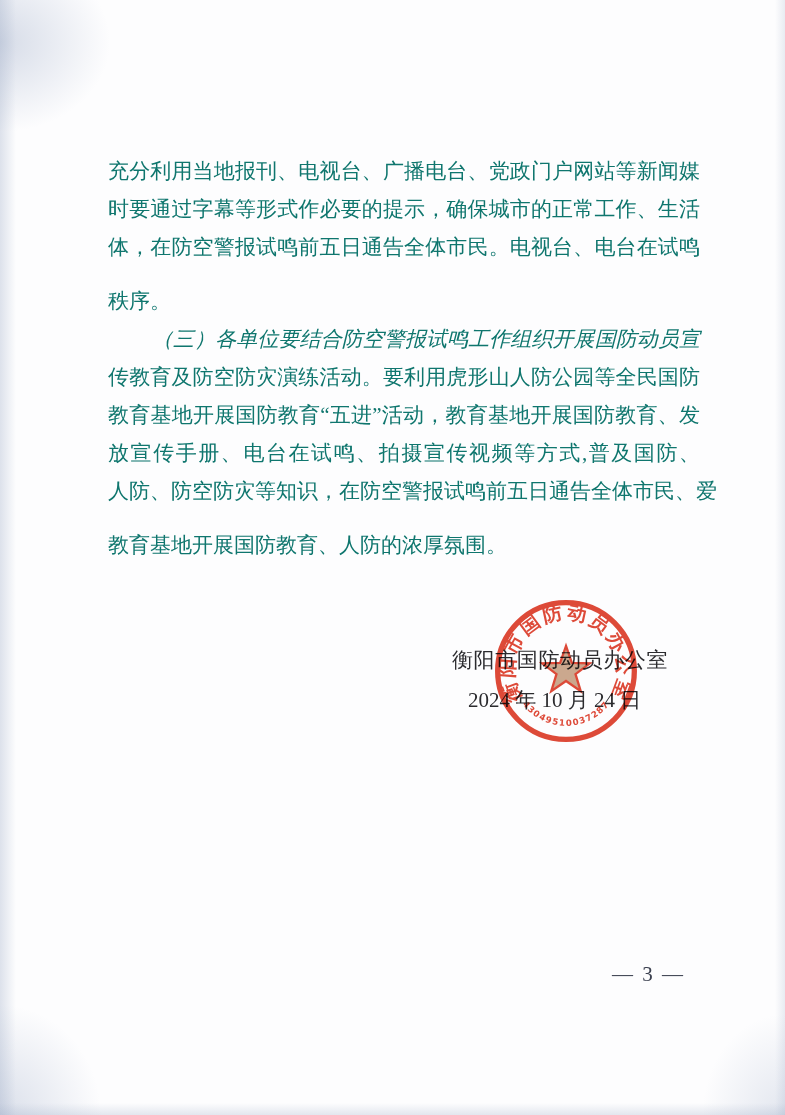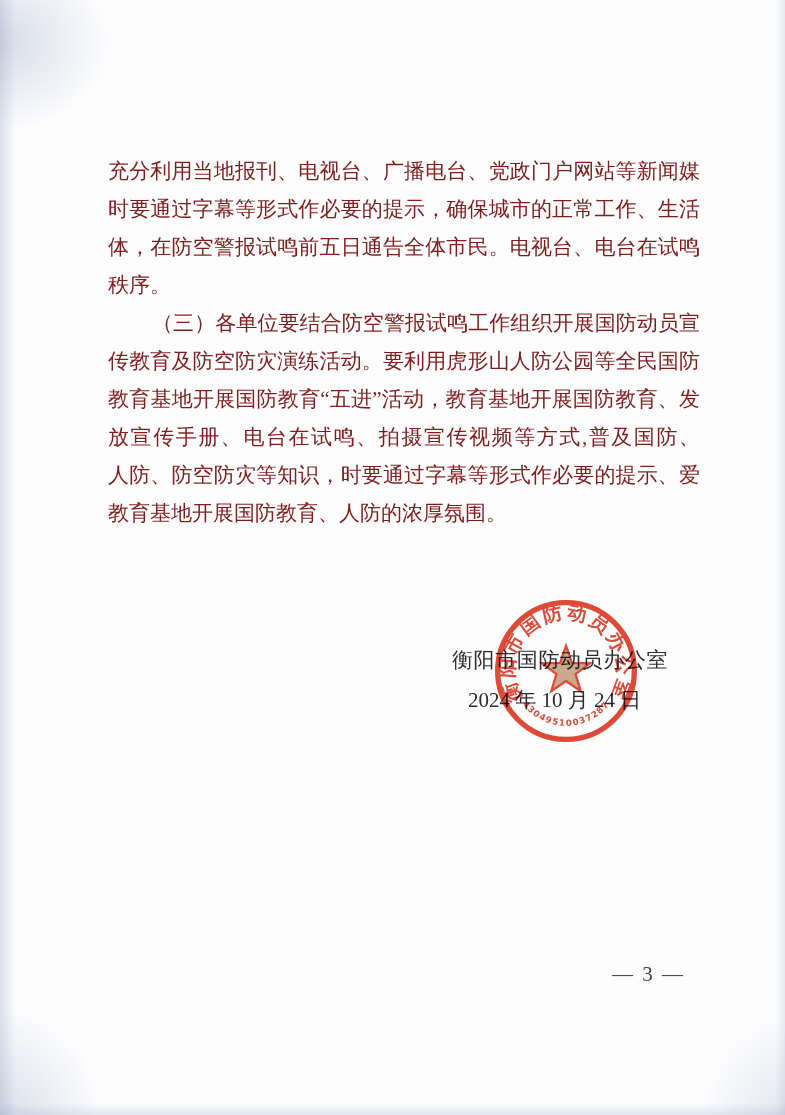--- a/index.html
+++ b/index.html
@@ -47,34 +47,35 @@
     pointer-events: none;
   }
 
   .text-block {
     position: absolute;
     left: 108px;
     top: 152px;
     width: 592px;
     font-size: 21px;
     line-height: 38px;
-    color: #7f1d1d;
+    color: #0f766e;
     letter-spacing: 0;
   }
   .line {
     width: 100%;
     box-sizing: border-box;
     text-align: justify;
     text-align-last: justify;
     white-space: nowrap;
   }
-  .line.indent { padding-left: 44px; }
+  .line.indent { padding-left: 44px; font-style: italic; }
   .line.last {
     text-align: center;
     text-align-last: left;
+    margin-top: 16px;
   }
 
   .signature-org {
     position: absolute;
     left: 452px;
     top: 646px;
     width: 216px;
     font-size: 21px;
     letter-spacing: 0.6px;
     color: #2b2b2e;
@@ -141,21 +142,21 @@
       <div class="line">充分利用当地报刊、电视台、广播电台、党政门户网站等新闻媒</div>
       <div class="line">时要通过字幕等形式作必要的提示，确保城市的正常工作、生活</div>
       <div class="line">体，在防空警报试鸣前五日通告全体市民。电视台、电台在试鸣</div>
       <div class="line last">秩序。</div>
     </div>
     <div class="paragraph">
       <div class="line indent">（三）各单位要结合防空警报试鸣工作组织开展国防动员宣</div>
       <div class="line">传教育及防空防灾演练活动。要利用虎形山人防公园等全民国防</div>
       <div class="line">教育基地开展国防教育“五进”活动，教育基地开展国防教育、发</div>
       <div class="line">放宣传手册、电台在试鸣、拍摄宣传视频等方式,普及国防、</div>
-      <div class="line">人防、防空防灾等知识，时要通过字幕等形式作必要的提示、爱</div>
+      <div class="line">人防、防空防灾等知识，在防空警报试鸣前五日通告全体市民、爱</div>
       <div class="line last">教育基地开展国防教育、人防的浓厚氛围。</div>
     </div>
   </div>
 
   <div class="signature-org">衡阳市国防动员办公室</div>
   <div class="signature-date">2024 年 10 月 24 日</div>
 
   <svg class="stamp" viewBox="0 0 160 160" aria-hidden="true">
     <defs>
       <path id="seal-top-arc" d="M 33.23 107 A 54 54 0 1 1 126.77 107" fill="none"></path>

